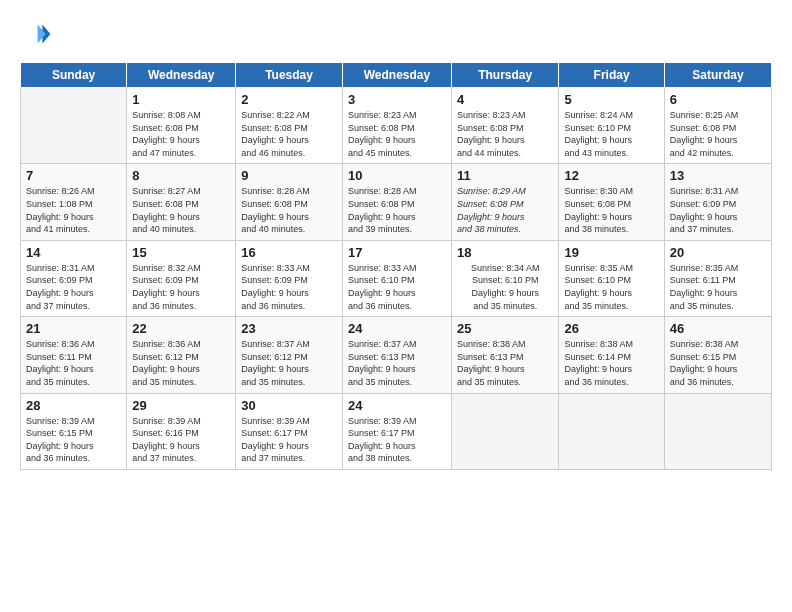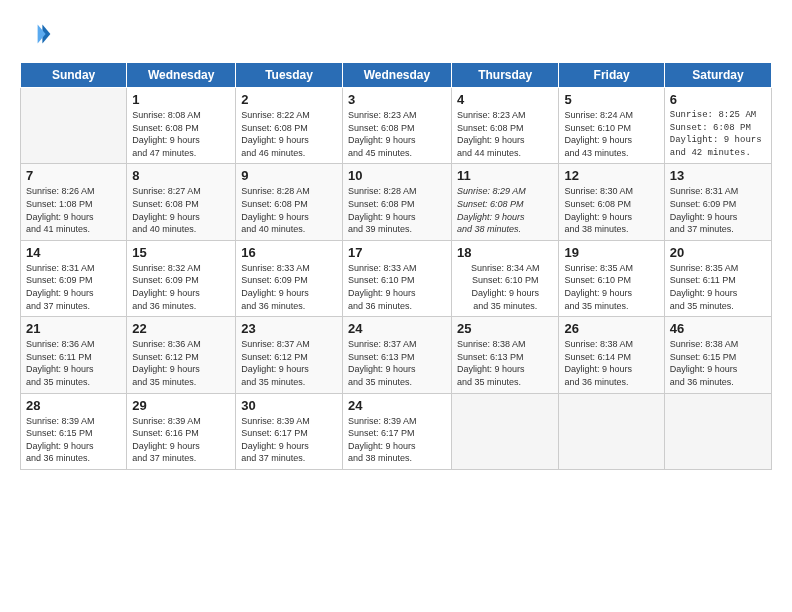--- a/index.html
+++ b/index.html
@@ -170,21 +170,21 @@
           </td>
           <td>
             <span class="day-number">5</span>
             <div class="day-info" style="white-space: pre-line;">Sunrise: 8:24 AM
 Sunset: 6:10 PM
 Daylight: 9 hours
 and 43 minutes.</div>
           </td>
           <td>
             <span class="day-number">6</span>
-            <div class="day-info" style="white-space: pre-line; font-family: Liberation Mono, monospace;">Sunrise: 8:25 AM
+            <div class="day-info" style="white-space: pre-line;">Sunrise: 8:25 AM
 Sunset: 6:08 PM
 Daylight: 9 hours
 and 42 minutes.</div>
           </td>
         </tr>
         <tr>
           <td>
             <span class="day-number">7</span>
             <div class="day-info" style="white-space: pre-line;">Sunrise: 8:26 AM
 Sunset: 1:08 PM

